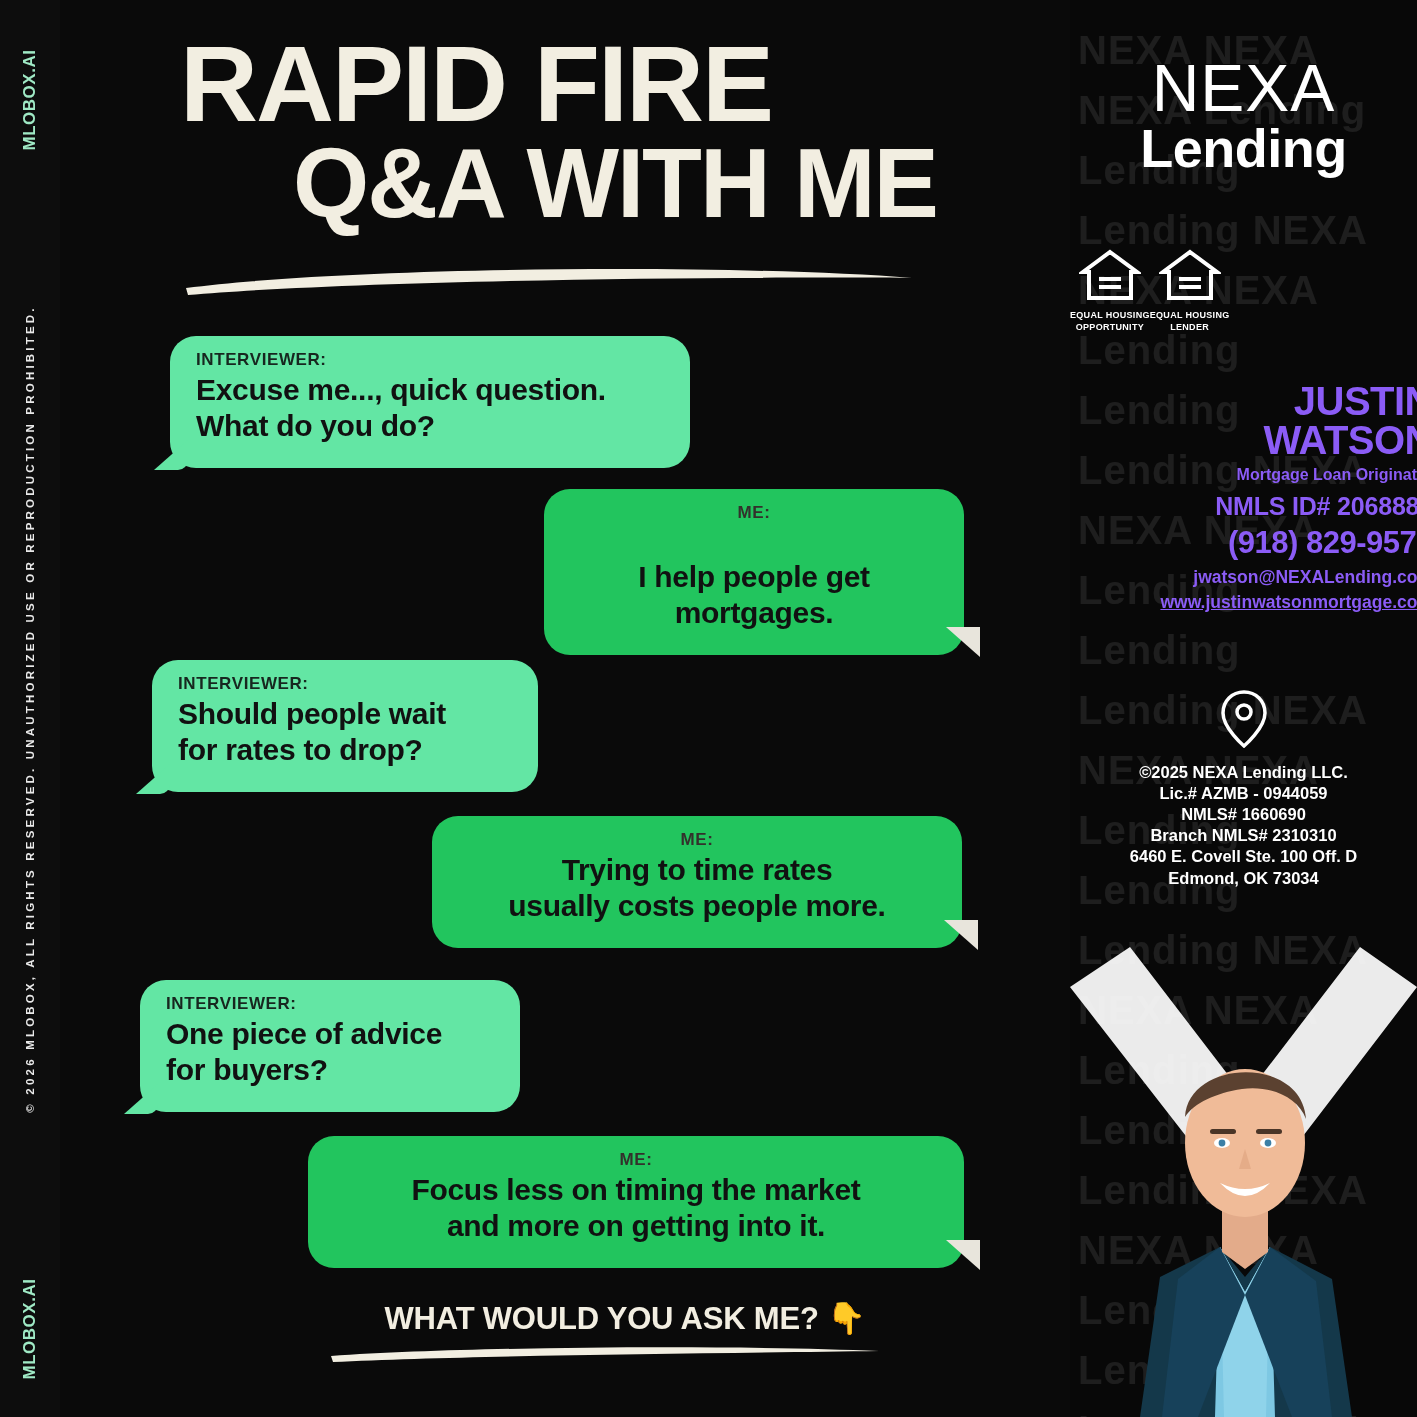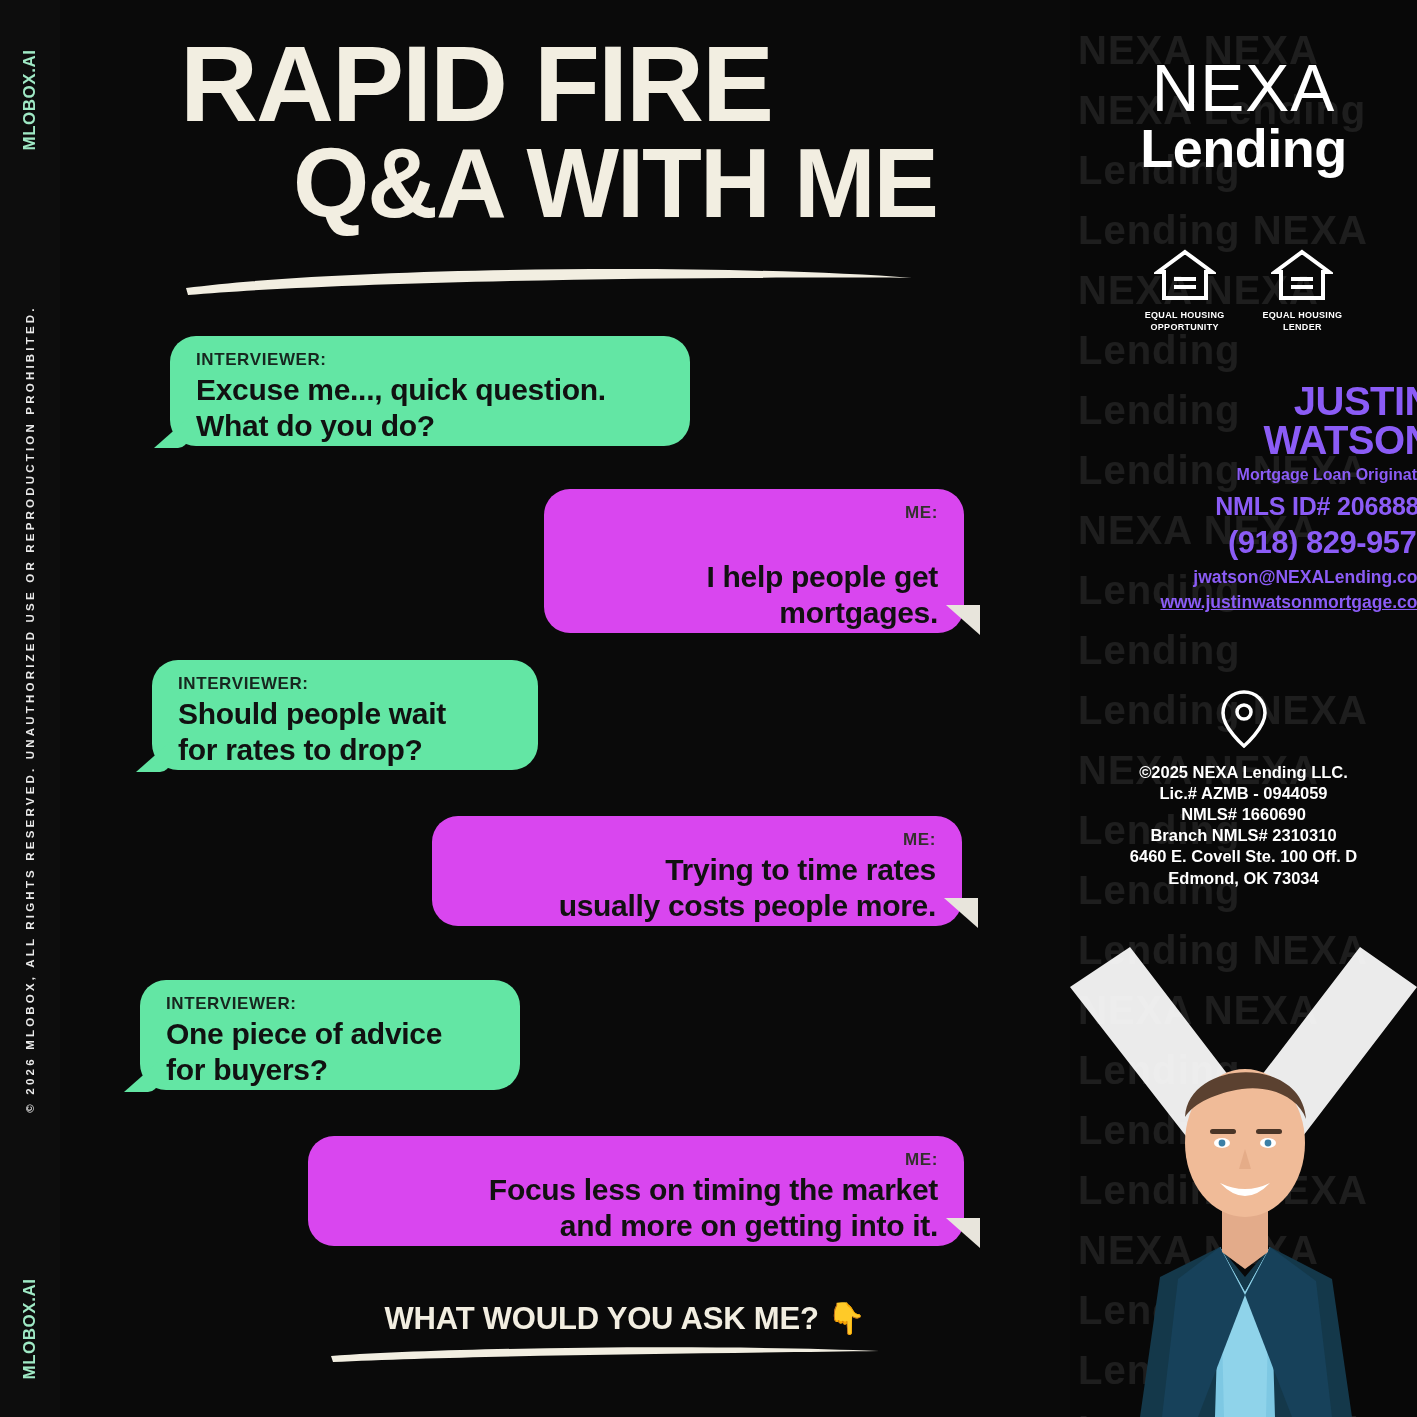--- a/index.html
+++ b/index.html
@@ -84,21 +84,21 @@
     left: 118px;
     top: 262px;
     width: 740px;
     height: 36px;
   }
 
   
   .bubble {
     position: absolute;
     border-radius: 26px;
-    padding: 14px 26px 2px 26px;
+    padding: 14px 26px 24px 26px;
     box-sizing: border-box;
   }
   .bubble .tagline {
     font-size: 17px;
     font-weight: 700;
     letter-spacing: 0.6px;
     color: #17271f;
     margin-bottom: 2px;
   }
   .bubble .msg {
@@ -106,22 +106,22 @@
     font-weight: 800;
     color: #111;
     line-height: 1.2;
     letter-spacing: -0.3px;
   }
   .bubble.left {
     background: #63e6a4;
     text-align: left;
   }
   .bubble.right {
-    background: #d946ef;
-    text-align: right;
+    background: #22c55e;
+    text-align: center;
   }
   .bubble.right .tagline { color: #33312c; }
   
   .tail {
     position: absolute;
     width: 0; height: 0;
   }
   .bubble.left .tail {
     left: -16px;
     bottom: -2px;
@@ -201,22 +201,21 @@
   .nexa-sub {
     font-size: 54px;
     font-weight: 700;
     letter-spacing: -0.5px;
     margin-top: -4px;
   }
   .eho-row {
     position: absolute;
     top: 248px; left: 0; width: 347px;
     display: flex;
-    justify-content: center;
-    gap: 38px;
+    justify-content: flex-start;
   }
   .eho {
     text-align: center;
     color: #fff;
   }
   .eho-cap {
     font-size: 9px;
     font-weight: 700;
     letter-spacing: 0.3px;
     line-height: 1.15;

